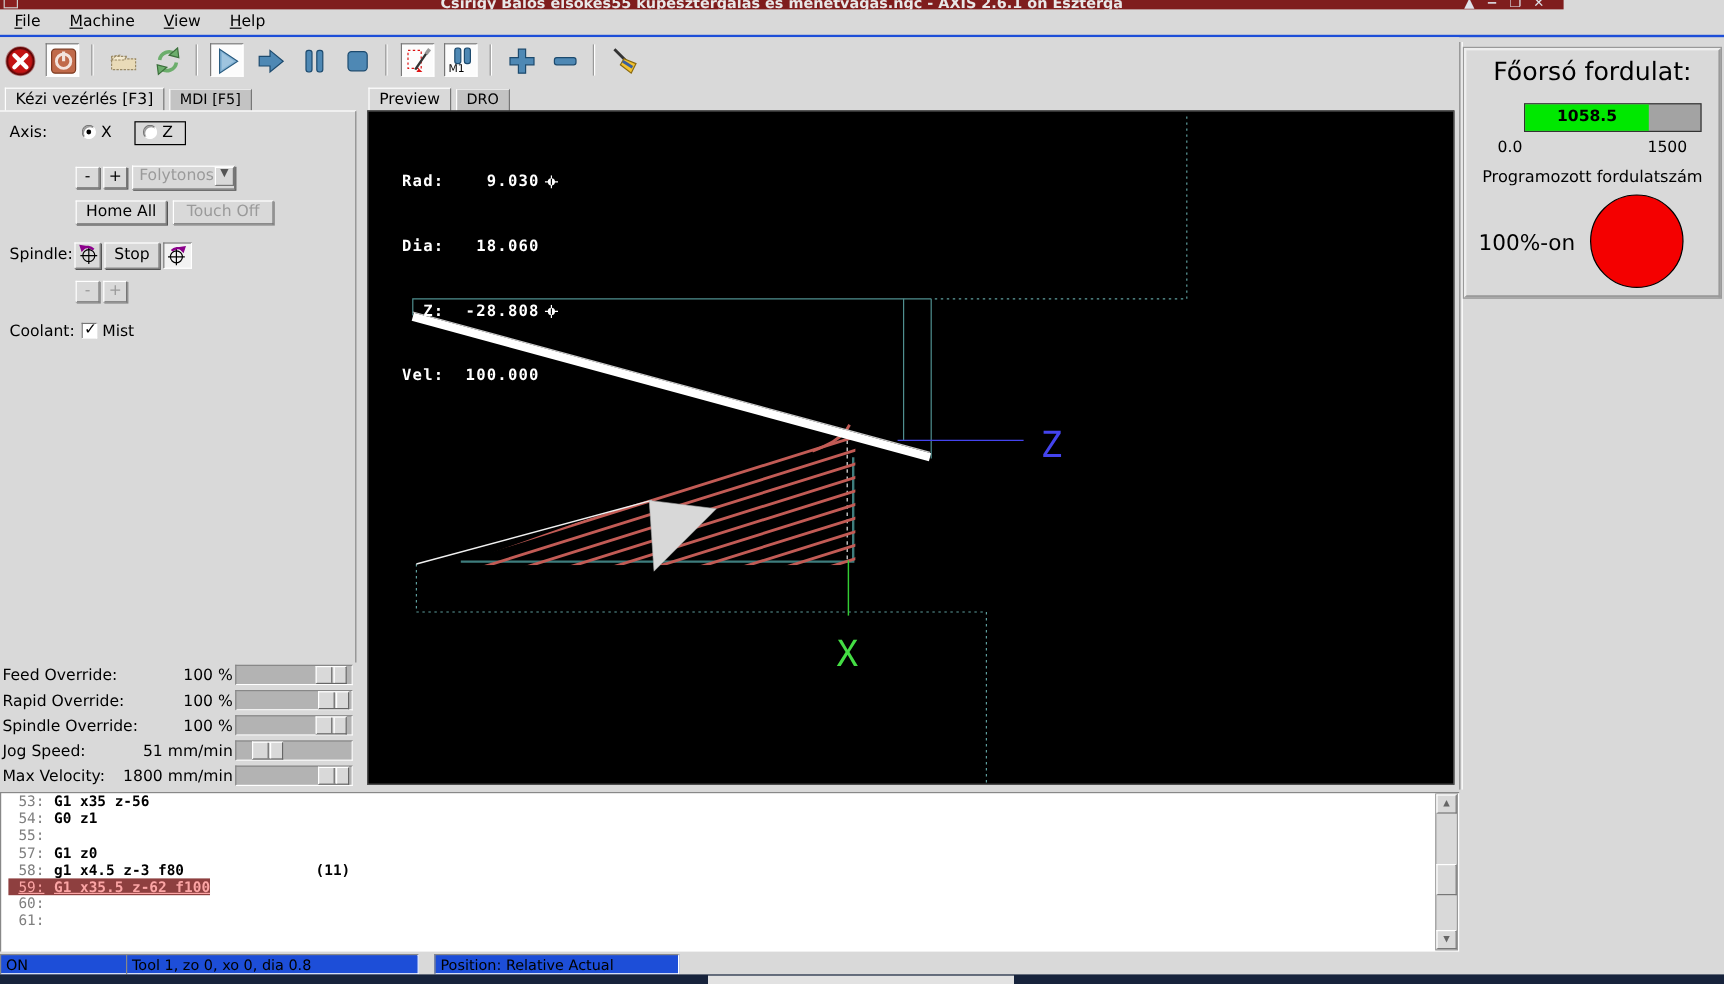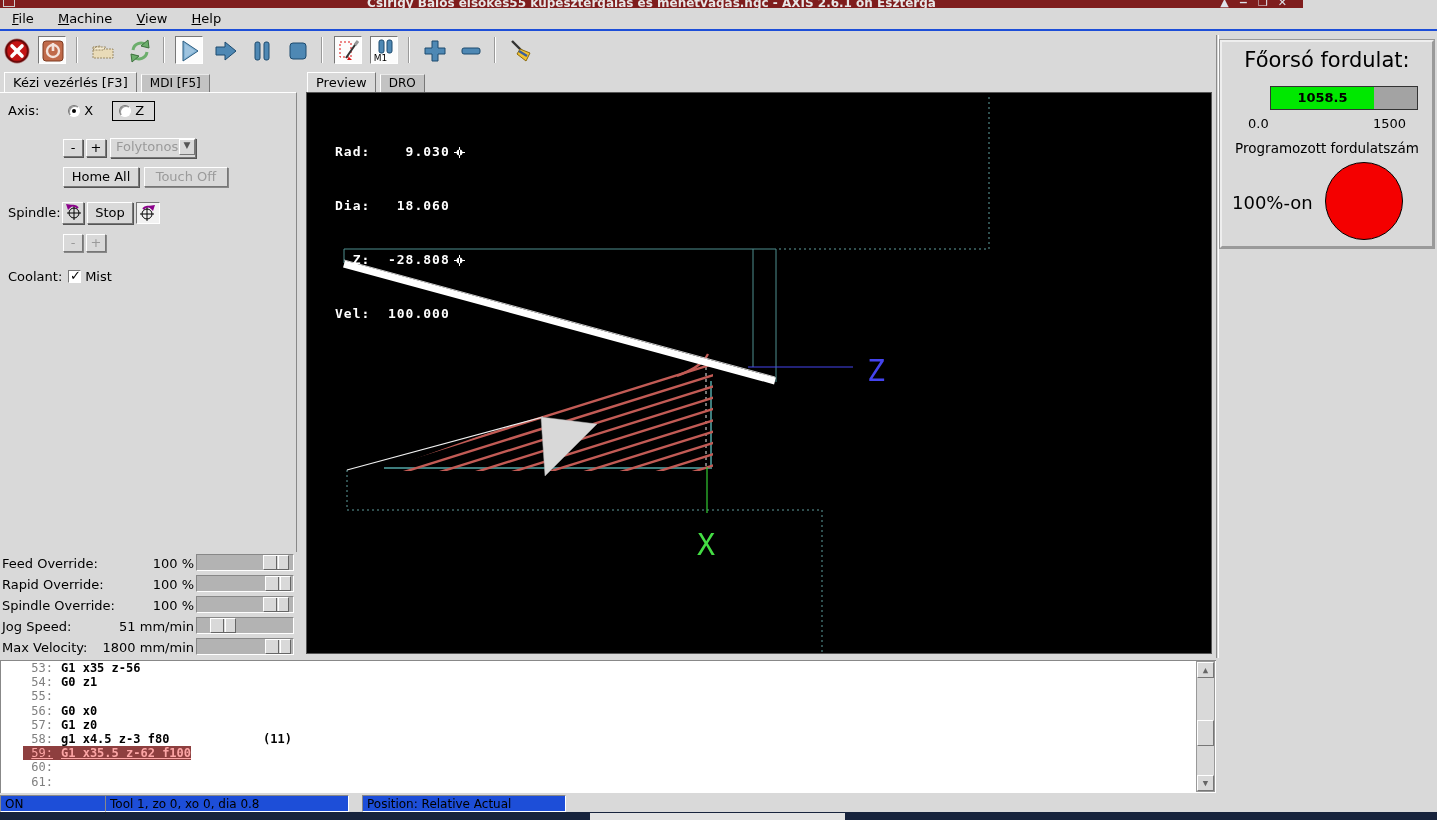--- a/index.html
+++ b/index.html
@@ -88,21 +88,21 @@
   #sp-min { position:absolute; left:26px; top:74px; font-size:13px; }
   #sp-max { position:absolute; right:26px; top:74px; font-size:13px; }
   #sp-prog { position:absolute; left:0; right:0; top:98px; text-align:center; font-size:13.5px; }
   #sp-pct { position:absolute; left:10px; top:150px; font-size:18px; }
   #sp-led { position:absolute; left:103px; top:120px; width:78px; height:78px; border-radius:50%;
             background:#f40000; border:1px solid #000; }
   
   #gcode { left:0; top:660px; width:1216px; height:133px; background:#fff;
            border-top:1px solid #888; border-left:1px solid #888; overflow:hidden;
            font-family:"DejaVu Sans Mono","Liberation Mono",monospace; font-size:12px; }
-  .gc-row { position:relative; height:14.2px; line-height:14.2px; padding-left:22px; white-space:pre; }
+  .gc-row { position:relative; height:14.2px; line-height:14.2px; padding-left:6px; white-space:pre; }
   .gc-line { display:inline-block; }
   .gc-num { display:inline-block; width:30px; text-align:right; color:#7f7f7f; }
   .gc-text { font-weight:bold; margin-left:8px; }
   .gc-comment { position:absolute; left:262px; font-weight:bold; }
   .gc-row.hl .gc-line { background:#8e3f3f; }
   .gc-row.hl .gc-num, .gc-row.hl .gc-text { color:#fca5a5;text-decoration:underline; }
   #gscroll { position:absolute; right:1px; top:0; width:19px; height:131px; background:#d9d9d9; border:1px solid #999; }
   .garrow { position:absolute; left:0; width:17px; height:16px; background:#d9d9d9;
             border-top:1px solid #fff; border-left:1px solid #fff; border-bottom:1px solid #777; border-right:1px solid #777;
             font-size:9px; text-align:center; color:#666; line-height:15px; }
@@ -407,21 +407,20 @@
   <div id="sp-max">1500</div>
   <div id="sp-prog">Programozott fordulatszám</div>
   <div id="sp-pct">100%-on</div>
   <div id="sp-led"></div>
 </div>
 
 <div id="gcode" class="abs">
   <div class="gc-row"><span class="gc-line"><span class="gc-num">53:</span><span class="gc-text">G1 x35 z-56</span></span></div>
   <div class="gc-row"><span class="gc-line"><span class="gc-num">54:</span><span class="gc-text">G0 z1</span></span></div>
   <div class="gc-row"><span class="gc-line"><span class="gc-num">55:</span><span class="gc-text"></span></span></div>
-  <div class="gc-row"><span class="gc-line"><span class="gc-num">56:</span><span class="gc-text">G0 x0</span></span></div>
   <div class="gc-row"><span class="gc-line"><span class="gc-num">57:</span><span class="gc-text">G1 z0</span></span></div>
   <div class="gc-row"><span class="gc-line"><span class="gc-num">58:</span><span class="gc-text">g1 x4.5 z-3 f80</span></span><span class="gc-comment">(11)</span></div>
   <div class="gc-row hl"><span class="gc-line"><span class="gc-num">59:</span><span class="gc-text">G1 x35.5 z-62 f100</span></span></div>
   <div class="gc-row"><span class="gc-line"><span class="gc-num">60:</span><span class="gc-text"></span></span></div>
   <div class="gc-row"><span class="gc-line"><span class="gc-num">61:</span><span class="gc-text"></span></span></div>
   <div id="gscroll">
     <span class="garrow" style="top:0;">▲</span>
     <span id="gthumb"></span>
     <span class="garrow" style="bottom:0;">▼</span>
   </div>

